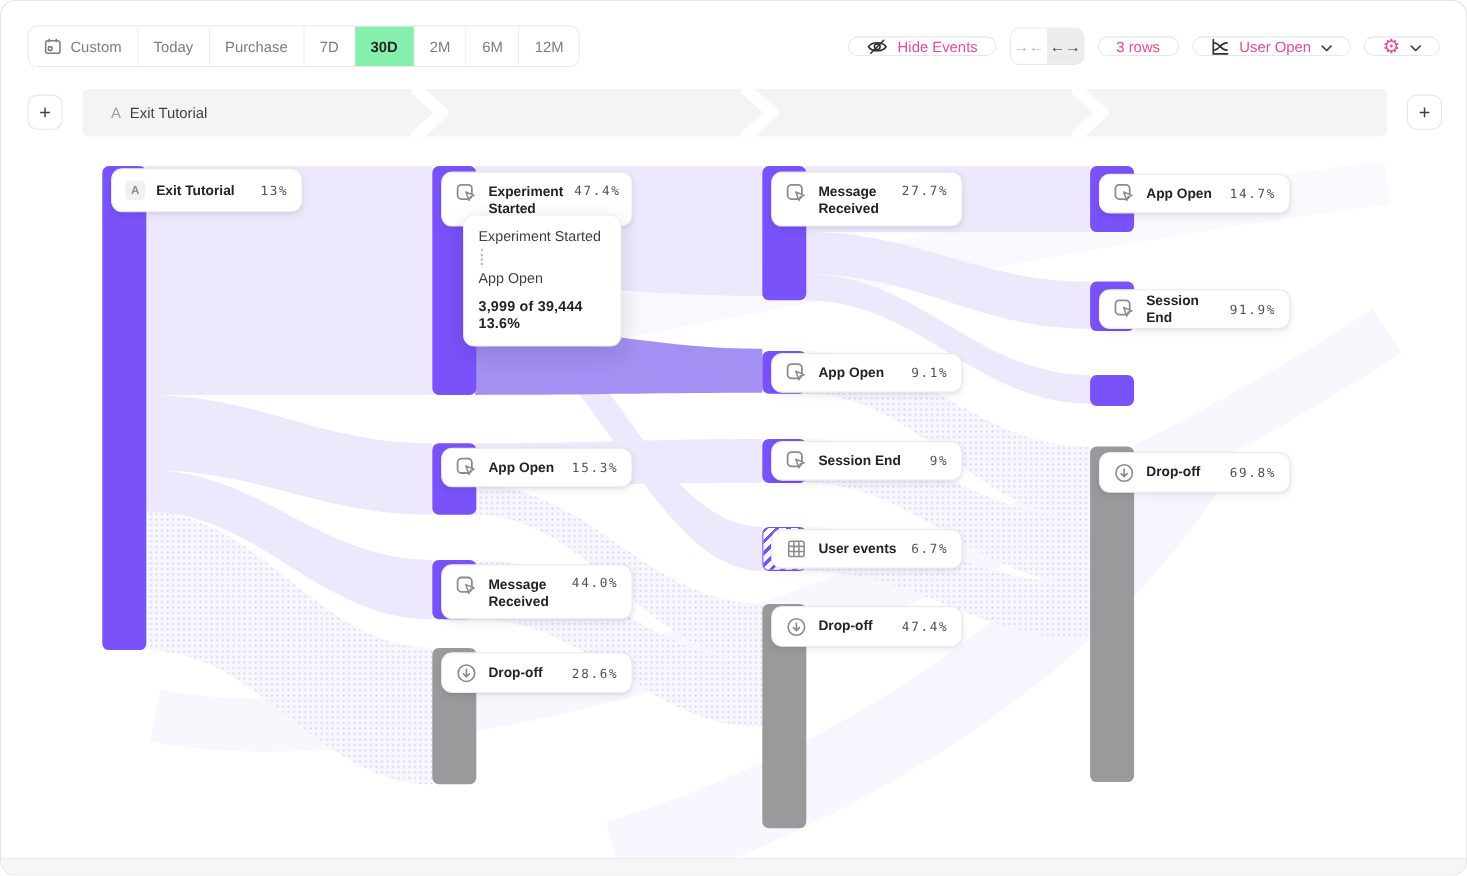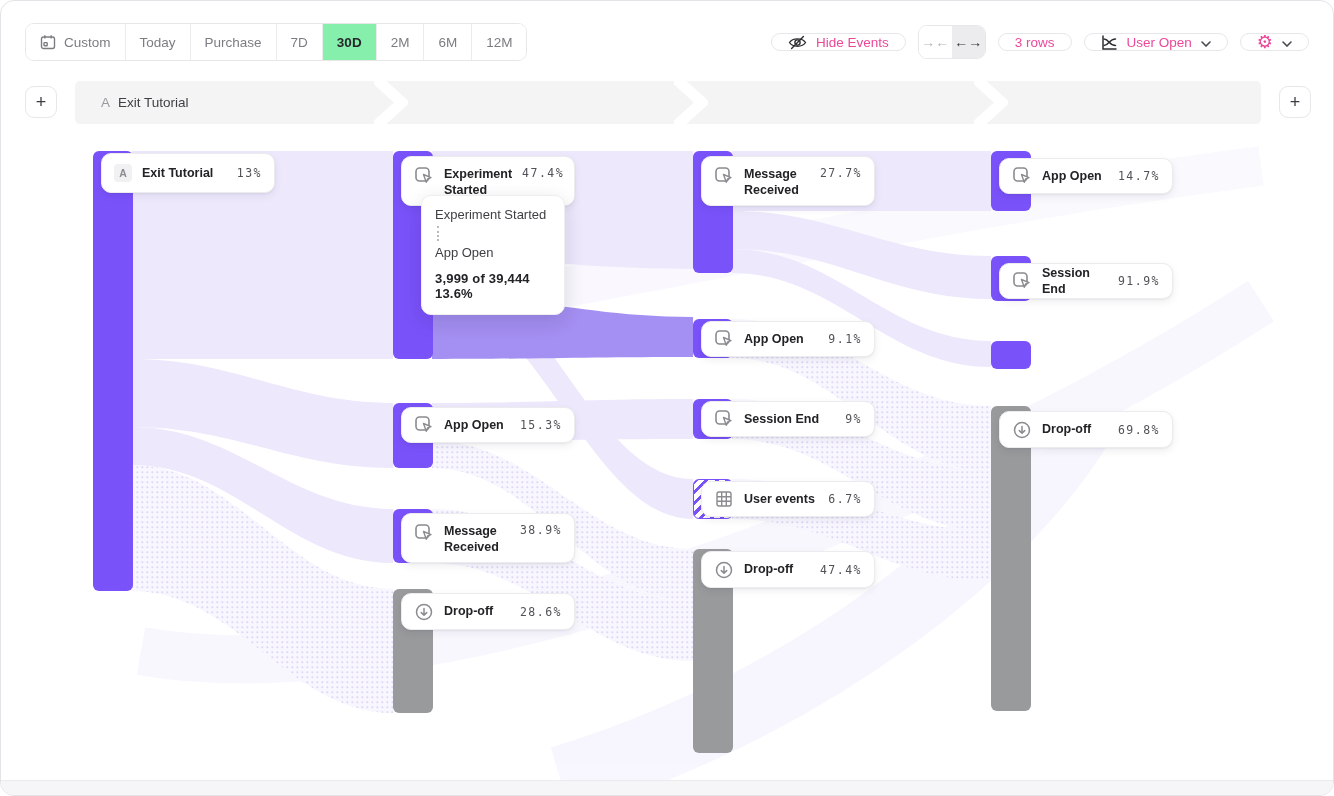--- a/index.html
+++ b/index.html
@@ -242,21 +242,21 @@
 
     <div class="bar bar-event" style="left:392px; top:508px; height:54px;"></div>
     <div class="ncard tall" style="left:400px; top:512px; height:50px;">
       <span class="nicon">
           <svg viewBox="0 0 20 20" width="20" height="20">
             <rect x="2" y="2" width="13" height="13" rx="3.5" fill="none" stroke="#8a8b90" stroke-width="1.6"></rect>
             <path d="M9.5 8.5 L17 11.6 L13.6 12.9 L12.3 16.3 Z" fill="#fff" stroke="#8a8b90" stroke-width="1.4" stroke-linejoin="round"></path>
           </svg>
         </span>
       <span class="nlabel">Message Received</span>
-      <span class="npct">38.9%</span>
+      <span class="npct">44.0%</span>
     </div>
 
     <div class="bar bar-drop" style="left:392px; top:588px; height:124px;"></div>
     <div class="ncard" style="left:400px; top:592px; height:37px;">
       <span class="nicon">
           <svg viewBox="0 0 20 20" width="20" height="20">
             <g fill="none" stroke="#8a8b90" stroke-width="1.5" stroke-linecap="round" stroke-linejoin="round">
               <circle cx="10" cy="10" r="7.5"></circle>
               <path d="M10 6.5 V13 M7.3 10.6 L10 13.3 L12.7 10.6"></path>
             </g>

